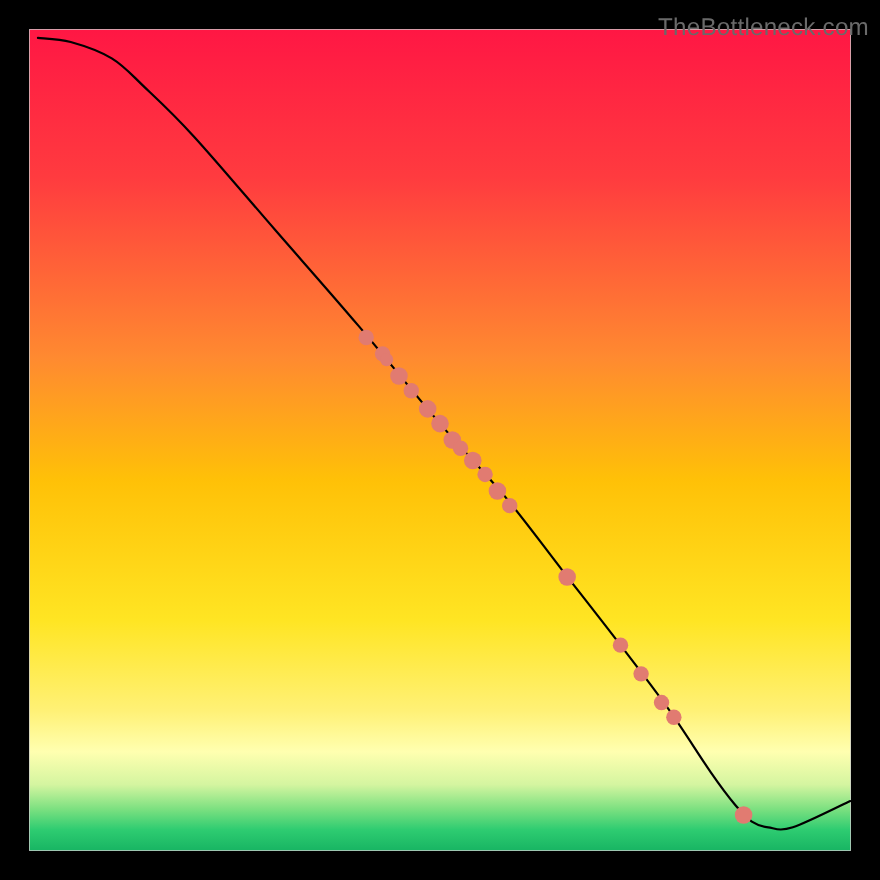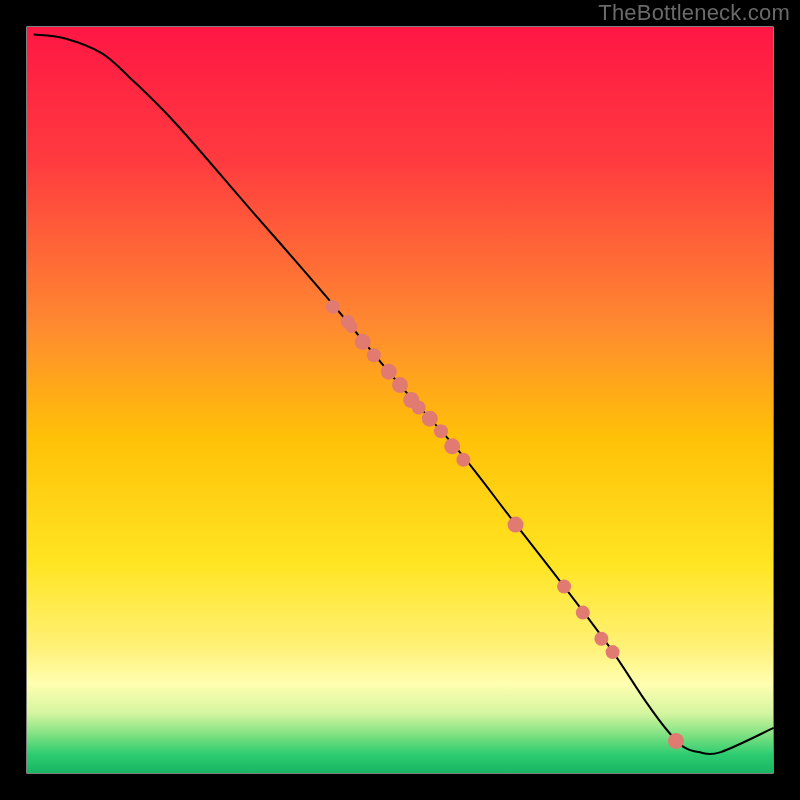--- a/index.html
+++ b/index.html
@@ -4,21 +4,21 @@
 <style>
   * { margin: 0; padding: 0; box-sizing: border-box; }
   html, body { width: 800px; height: 800px; overflow: hidden; }
   #chart-container {
     position: relative;
     width: 800px;
     height: 800px;
   }
   #watermark {
     position: absolute;
-    top: 0;
+    top: 12px;
     right: 10px;
     font-family: Arial, Helvetica, sans-serif;
     font-size: 22px;
     font-weight: 500;
     color: #6a6a6a;
     letter-spacing: 0.2px;
     z-index: 3;
   }
   svg { display: block; }
 </style>

